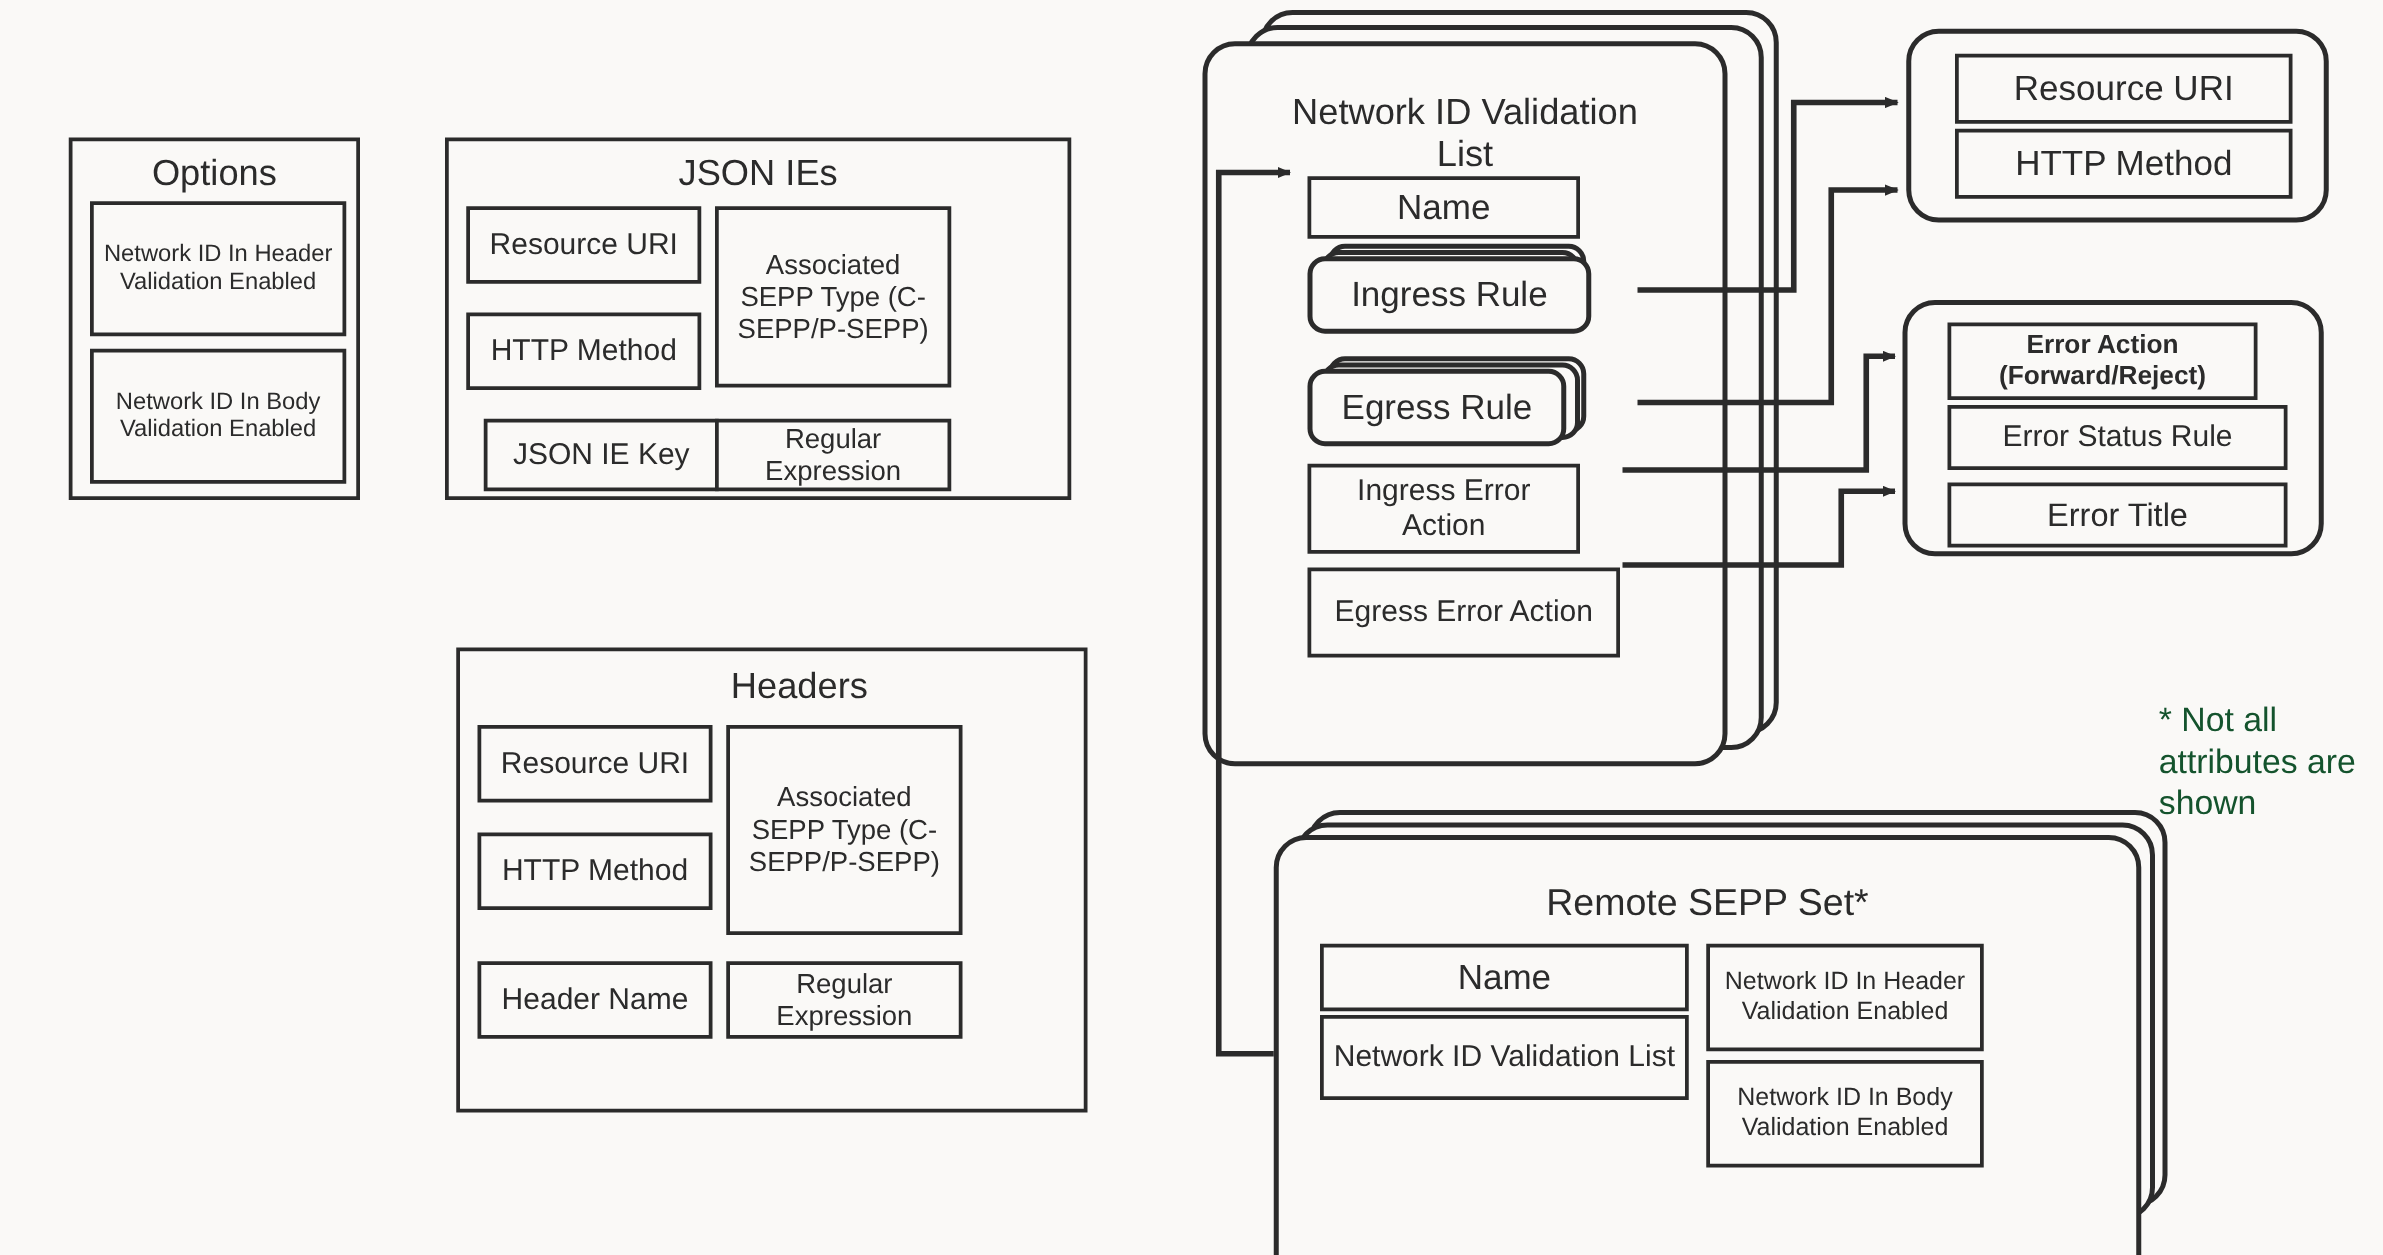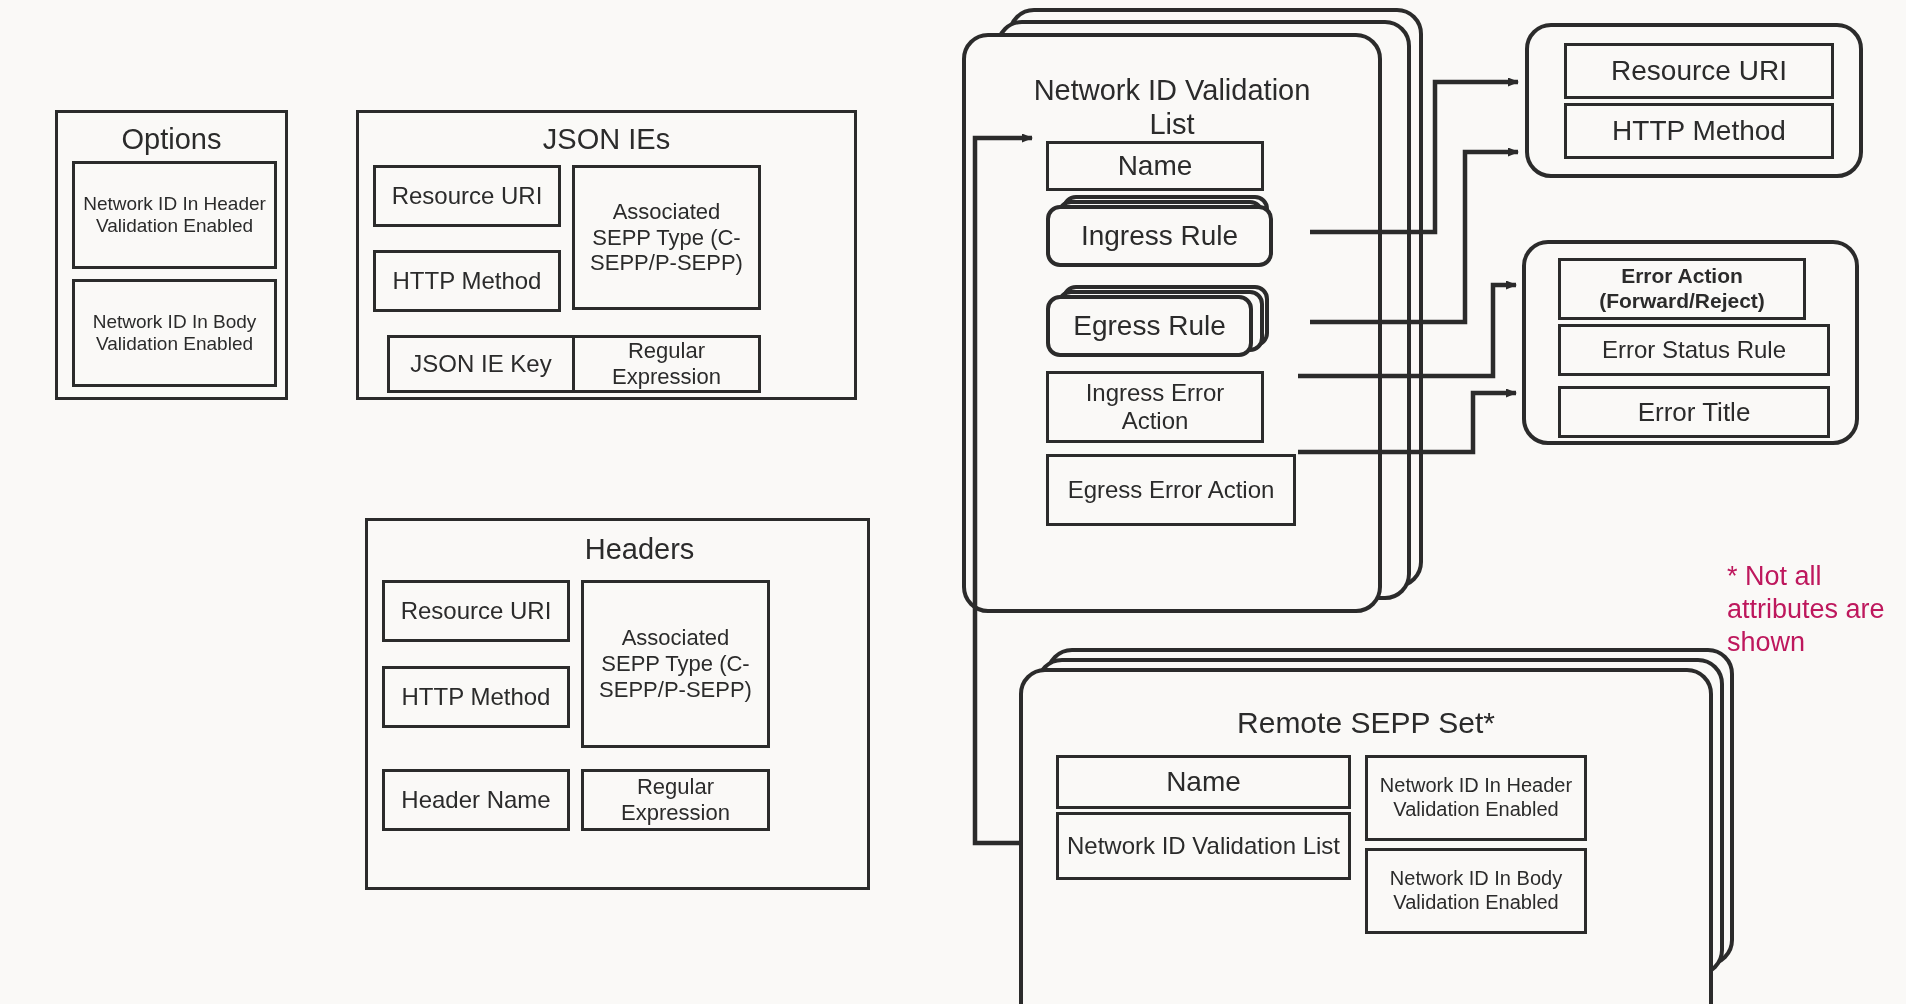--- a/index.html
+++ b/index.html
@@ -49,21 +49,21 @@
   }
   
   .srect{
     position:absolute;box-sizing:border-box;
     background:#faf9f7;
     border:4px solid #2b2b2b;
     border-radius:14px;
     display:flex;align-items:center;justify-content:center;
   }
   svg.conn{position:absolute;left:0;top:0;width:1906px;height:1004px;pointer-events:none;}
-  .note{position:absolute;line-height:1.22;color:#be185d;}
+  .note{position:absolute;line-height:1.22;color:#14532d;}
 </style>
 </head>
 <body>
 
 <div id="stage">
 
   <div class="grp" style="left:55px;top:110px;width:233px;height:290px;padding-left:12px;">
     <div class="grp-title" style="top:10px;font-size:29px;">Options</div>
     <div class="box" style="left:14px;top:48px;width:205px;height:108px;font-size:19px;padding:0 8px;">Network ID In Header Validation Enabled</div>
     <div class="box" style="left:14px;top:166px;width:205px;height:108px;font-size:19px;padding:0 8px;">Network ID In Body Validation Enabled</div>

